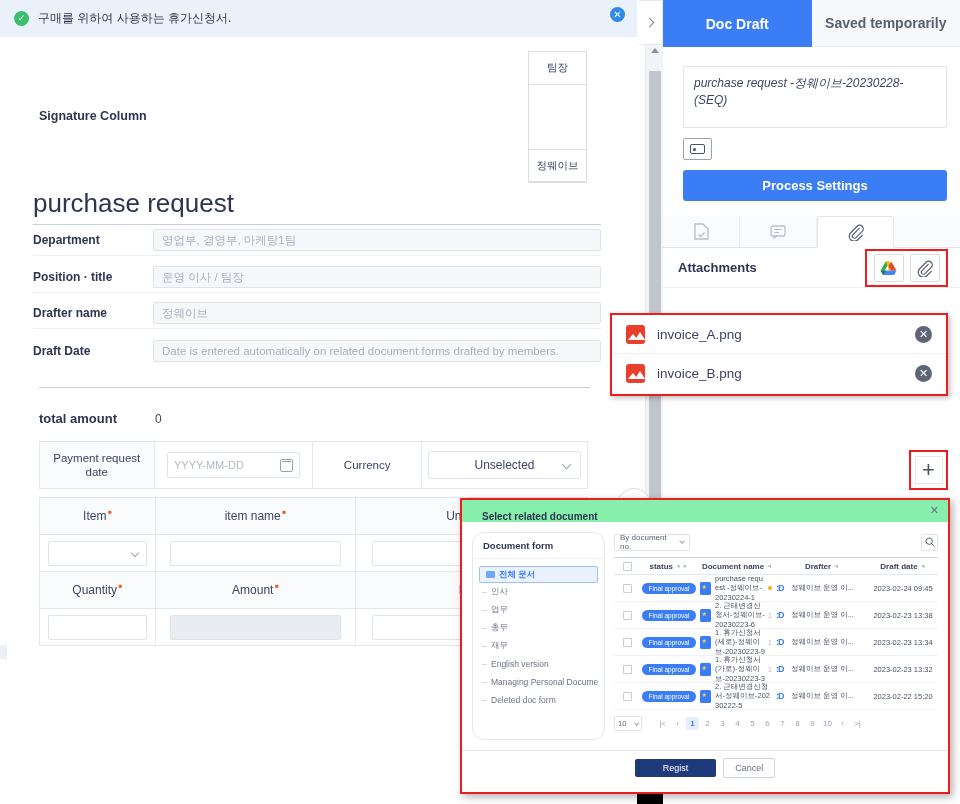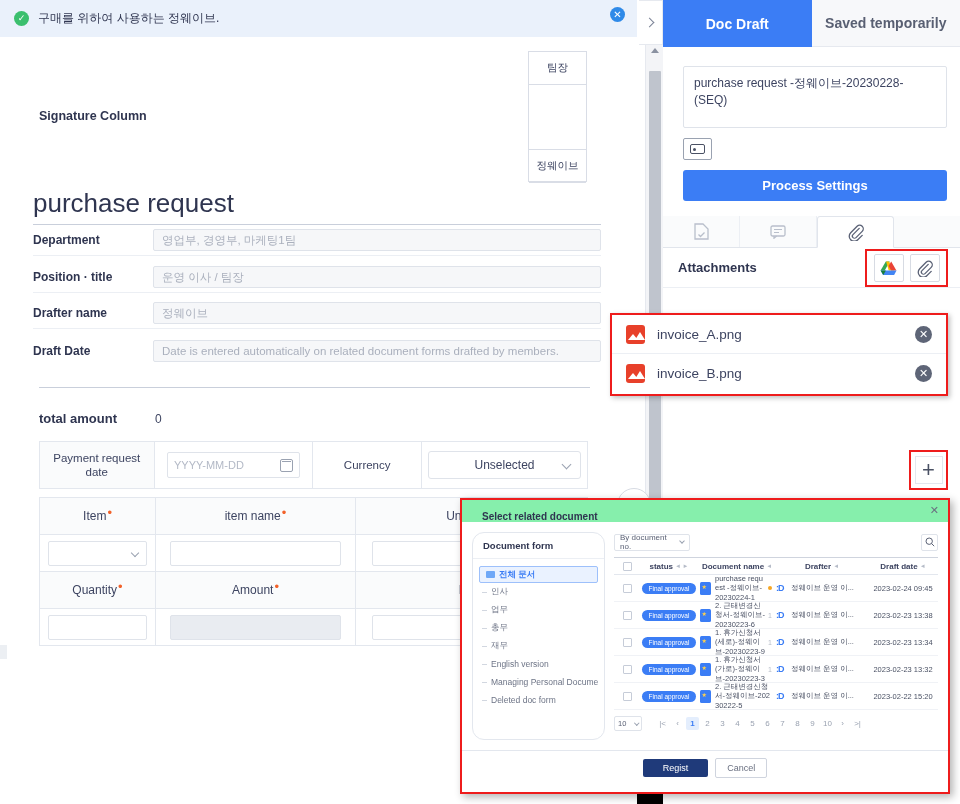--- a/index.html
+++ b/index.html
@@ -191,21 +191,21 @@
   .tab-top{
     flex:1; display:flex; align-items:center; justify-content:center;
     font-size:14px; font-weight:bold; cursor:pointer;
   }
   .tab-top.active{ background:#3b7df5; color:#ffffff; }
   .tab-top.inactive{ background:#f7f8fa; color:#585f72; border-bottom:1px solid #e6e9ef; }
 
   .title-box{
     position:absolute; left:20px; top:66px; width:264px; height:62px;
     border:1px solid #dfe3ea; border-radius:2px; padding:8px 10px;
-    font-size:12px; color:#3d4461; line-height:1.4;
+    font-size:12px; color:#3d4461; line-height:1.4;font-style:italic;
   }
   .tag-btn{
     position:absolute; left:20px; top:138px; width:29px; height:22px;
     border:1px solid #9aa2b1; border-radius:2px; background:#fff;
     display:flex; align-items:center; justify-content:center; cursor:pointer;
   }
   .tag-glyph{
     width:15px; height:10px; border:1.4px solid #4a5164; border-radius:2px;
     position:relative;
   }
@@ -412,39 +412,39 @@
     min-width:13px; height:13px; display:flex; align-items:center; justify-content:center;
     font-size:8px; color:#9aa2b1; cursor:pointer; border-radius:2px;
   }
   .pg.active{ background:#e4eefd; color:#3b7df5; font-weight:bold; }
   .modal-foot{
     height:34px; border-top:1px solid #e3e7ee;
     display:flex; align-items:center; justify-content:center; gap:7px;
   }
   .btn-regist{
     background:#1f3a7a; color:#fff; border:none; border-radius:2px;
-    font-size:9px; padding:4px 20px; cursor:pointer;
+    font-size:9px; padding:4px 28px; cursor:pointer;
     font-family:"Liberation Sans", sans-serif;
   }
   .btn-cancel{
     background:#fff; color:#6a7081; border:1px solid #cfd4de; border-radius:2px;
     font-size:9px; padding:4px 11px; cursor:pointer;
     font-family:"Liberation Sans", sans-serif;
   }
 </style>
 </head>
 <body>
 
 <div class="backdrop-black"></div>
 
 <div class="doc-pane">
 
   <div class="notice-bar">
     <div class="notice-check">✓</div>
-    <div class="notice-text">구매를 위하여 사용하는 정웨이브.</div>
+    <div class="notice-text">구매를 위하여 사용하는 휴가신청서.</div>
   </div>
   <div class="notice-close">✕</div>
 
   <div class="sig-label">Signature Column</div>
   <div class="sig-box">
     <div class="sig-cell">팀장</div>
     <div class="sig-cell tall"></div>
     <div class="sig-cell">정웨이브</div>
     <div class="sig-cell"></div>
   </div>

